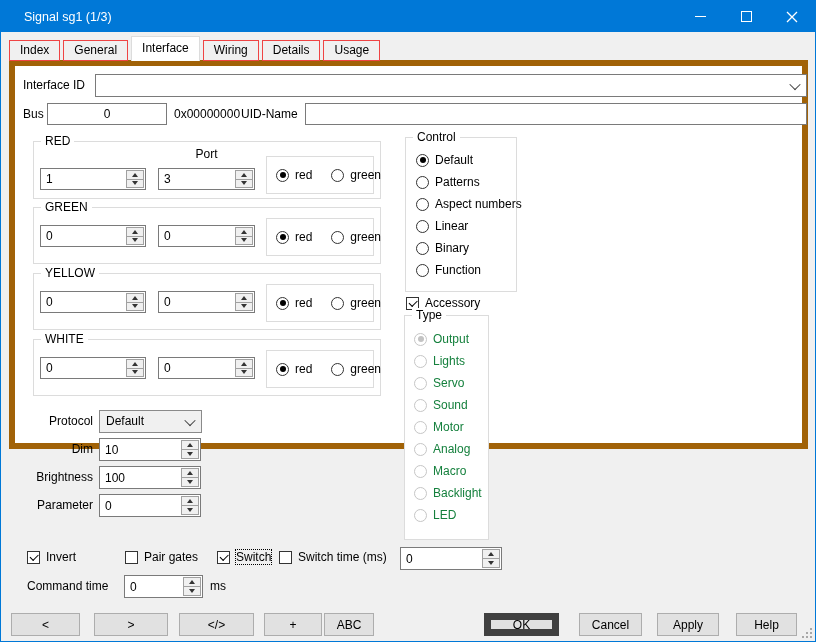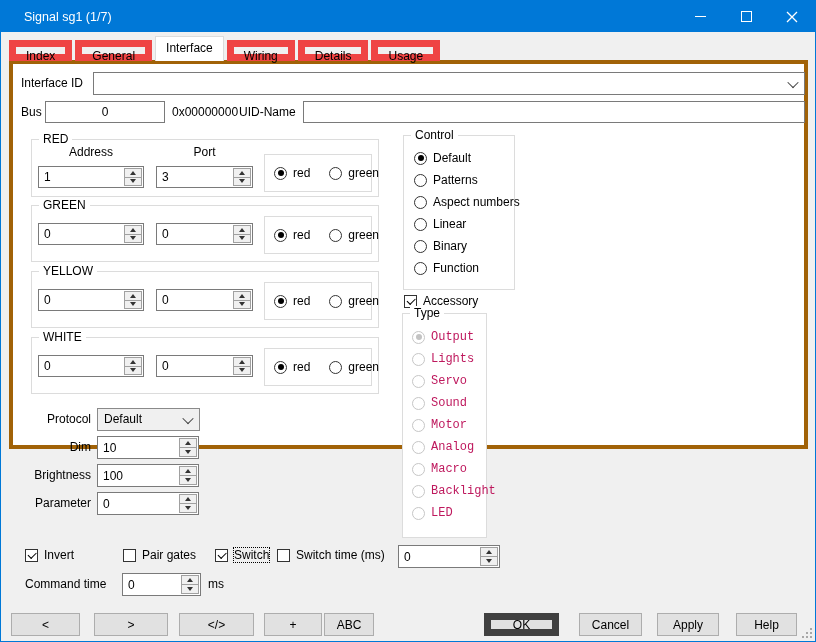--- a/index.html
+++ b/index.html
@@ -9,25 +9,25 @@
   
   .titlebar{position:absolute;left:0;top:0;right:0;height:31px;background:#0078d7;display:flex;align-items:center;}
   .titlebar .title{color:#fff;font-size:12.5px;margin-left:23px;white-space:nowrap;}
   .winbtns{position:absolute;right:0;top:0;height:31px;display:flex;}
   .winbtn{width:46px;height:31px;display:flex;align-items:center;justify-content:center;}
   .ic-min{width:11px;height:1px;background:#fff;}
   .ic-max{width:9px;height:9px;border:1px solid #fff;box-sizing:content-box;}
   
   .tabbar{position:absolute;left:8px;top:35px;height:25px;display:flex;align-items:flex-end;z-index:3;}
   .tab{box-sizing:border-box;height:21px;line-height:19px;padding:0 10px;background:#f0f0f0;
-    border:7px solid #ef4444;margin-right:3px;white-space:nowrap;cursor:default;}
+    border:1px solid #ef4444;margin-right:3px;white-space:nowrap;cursor:default;}
   .tab.active{height:25px;line-height:22px;background:#fff;border:1px solid #dcdcdc;border-bottom:none;position:relative;z-index:4;}
   
   .page{position:absolute;left:8px;top:59px;width:799px;height:389px;box-sizing:border-box;
-    background:#fff;border:4px solid #a16207;z-index:1;}
+    background:#fff;border:6px solid #a16207;z-index:1;}
   .lbl{position:absolute;height:22px;line-height:22px;white-space:nowrap;}
   .lbl-r{text-align:right;}
   .input{position:absolute;box-sizing:border-box;border:1px solid #7a7a7a;background:#fff;
     font:12px "Liberation Sans","DejaVu Sans",sans-serif;padding:0 4px;outline:none;color:#000;}
   
   .combo{position:absolute;box-sizing:border-box;border:1px solid #7a7a7a;background:#fff;display:flex;align-items:stretch;}
   .combo input{flex:1;min-width:0;border:none;outline:none;background:transparent;
     font:12px "Liberation Sans","DejaVu Sans",sans-serif;padding-left:5px;color:#000;}
   .combo .chevwrap{width:22px;display:flex;align-items:center;justify-content:center;}
   .chev{width:7px;height:7px;border-right:1.4px solid #404040;border-bottom:1.4px solid #404040;
@@ -45,21 +45,21 @@
   .tri-down{width:0;height:0;border-left:3px solid transparent;border-right:3px solid transparent;border-top:4px solid #333;}
   
   .group{position:absolute;box-sizing:border-box;border:1px solid #dcdcdc;background:#fff;}
   .gtitle{position:absolute;top:-8px;left:7px;background:#fff;padding:0 4px;line-height:15px;white-space:nowrap;}
   .rpanel{position:absolute;box-sizing:border-box;border:1px solid #dcdcdc;background:#fff;
     display:flex;align-items:center;gap:19px;padding-left:9px;}
   
   .radio-row{display:flex;align-items:center;gap:6px;white-space:nowrap;}
   .rdot{width:13px;height:13px;border-radius:50%;border:1px solid #333;background:#fff;box-sizing:border-box;position:relative;flex:none;}
   .radio-row.sel .rdot::after{content:"";position:absolute;left:2.5px;top:2.5px;width:6px;height:6px;border-radius:50%;background:#000;}
-  .radio-row.dis{color:#be185d;font-family:Liberation Mono, monospace;}
+  .radio-row.dis{color:#15803d;}
   .radio-row.dis .rdot{border-color:#c6c6c6;}
   .radio-row.dis.sel .rdot::after{background:#c3c3c3;}
   .vlist{position:absolute;display:flex;flex-direction:column;gap:8px;}
   .checkbox-row{position:absolute;display:flex;align-items:center;gap:6px;height:16px;white-space:nowrap;}
   .cbox{width:13px;height:13px;border:1px solid #333;background:#fff;box-sizing:border-box;position:relative;flex:none;}
   .cbox.checked::after{content:"";position:absolute;left:2px;top:2.5px;width:7px;height:3.5px;
     border-left:1.6px solid #000;border-bottom:1.6px solid #000;transform:rotate(-45deg);}
   .focus-dotted{outline:1px dotted #000;outline-offset:0;}
   
   .btn{position:absolute;box-sizing:border-box;height:23px;background:#e1e1e1;border:1px solid #adadad;
@@ -67,21 +67,21 @@
     padding:0;cursor:default;white-space:nowrap;}
   .btn.default{border:7px solid #404040;}
   .grip{position:absolute;right:3px;bottom:3px;}
 </style>
 </head>
 <body>
 
 <div class="window">
 
   <div class="titlebar">
-    <span class="title">Signal sg1 (1/7)</span>
+    <span class="title">Signal sg1 (1/3)</span>
   </div>
   <div class="winbtns">
     <div class="winbtn">
         <span class="ic-min"></span>
       </div>
     <div class="winbtn">
         <span class="ic-max"></span>
       </div>
     <div class="winbtn">
       <svg width="12" height="12">
@@ -110,21 +110,20 @@
     </div>
 
     <div class="lbl" style="left:8px;top:37px;">Bus</div>
     <input class="input" style="left: 32px; top: 37px; width: 120px; height: 22px; text-align: center;" value="0">
     <div class="lbl" style="left:159px;top:37px;">0x00000000</div>
     <div class="lbl" style="left:226px;top:37px;">UID-Name</div>
     <input class="input" style="left: 290px; top: 37px; width: 502px; height: 22px;" value="">
 
     <div class="group" style="left:18px;top:75px;width:348px;height:58px;">
       <span class="gtitle">RED</span>
-      <div class="lbl" style="left:6px;top:2px;width:106px;height:20px;line-height:20px;text-align:center;position:absolute;">Address</div>
       <div class="lbl" style="left:124px;top:2px;width:97px;height:20px;line-height:20px;text-align:center;position:absolute;">Port</div>
       <div class="spin" style="left:6px;top:26px;width:106px;height:22px;">
         <input value="1" style="">
         <div class="spin-btns">
           <div class="spin-b">
               <i class="tri-up"></i>
             </div>
           <div class="spin-b">
               <i class="tri-down"></i>
             </div>

